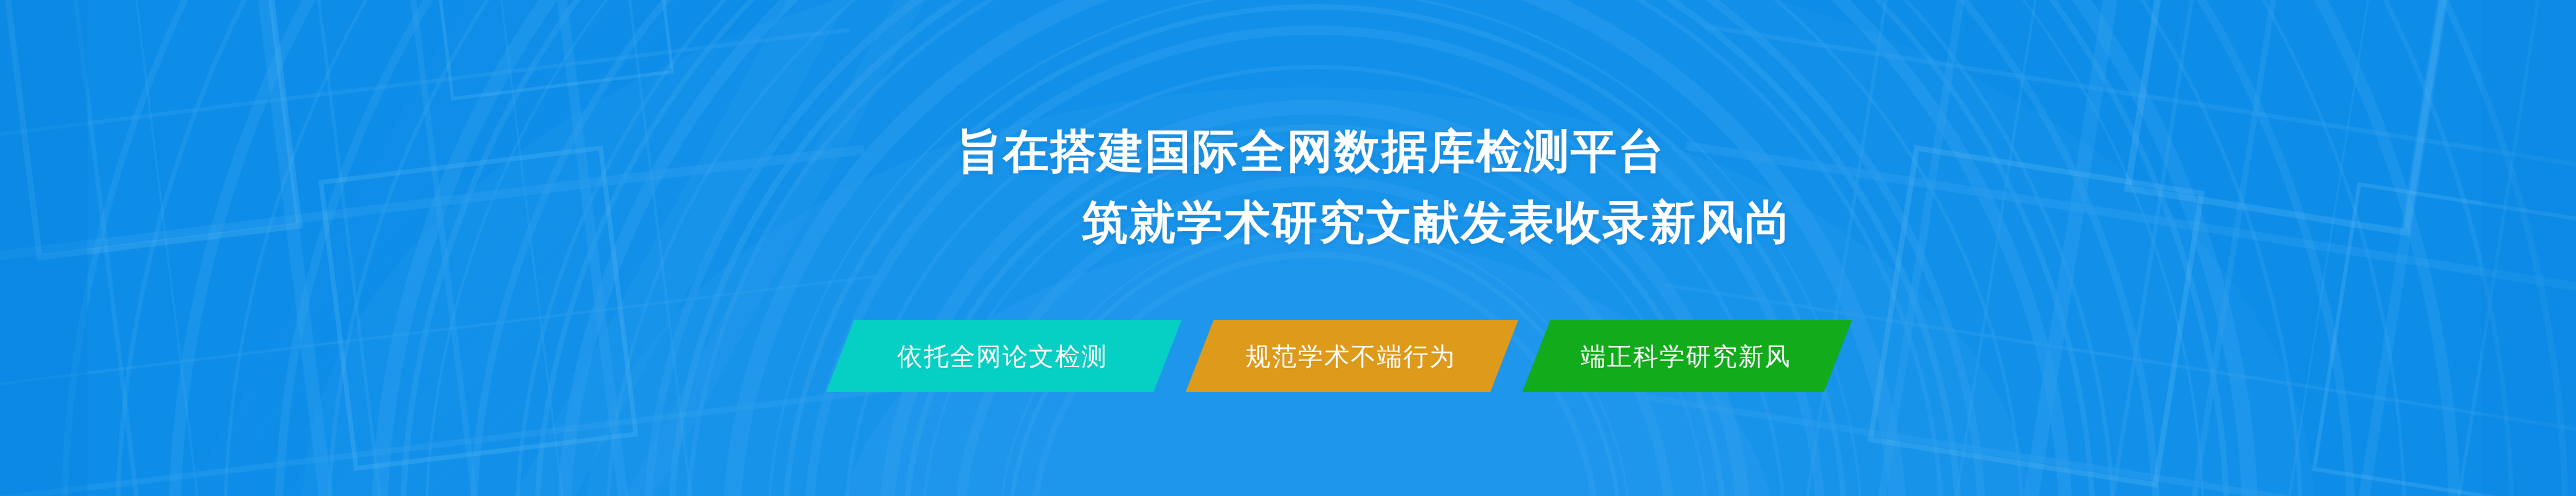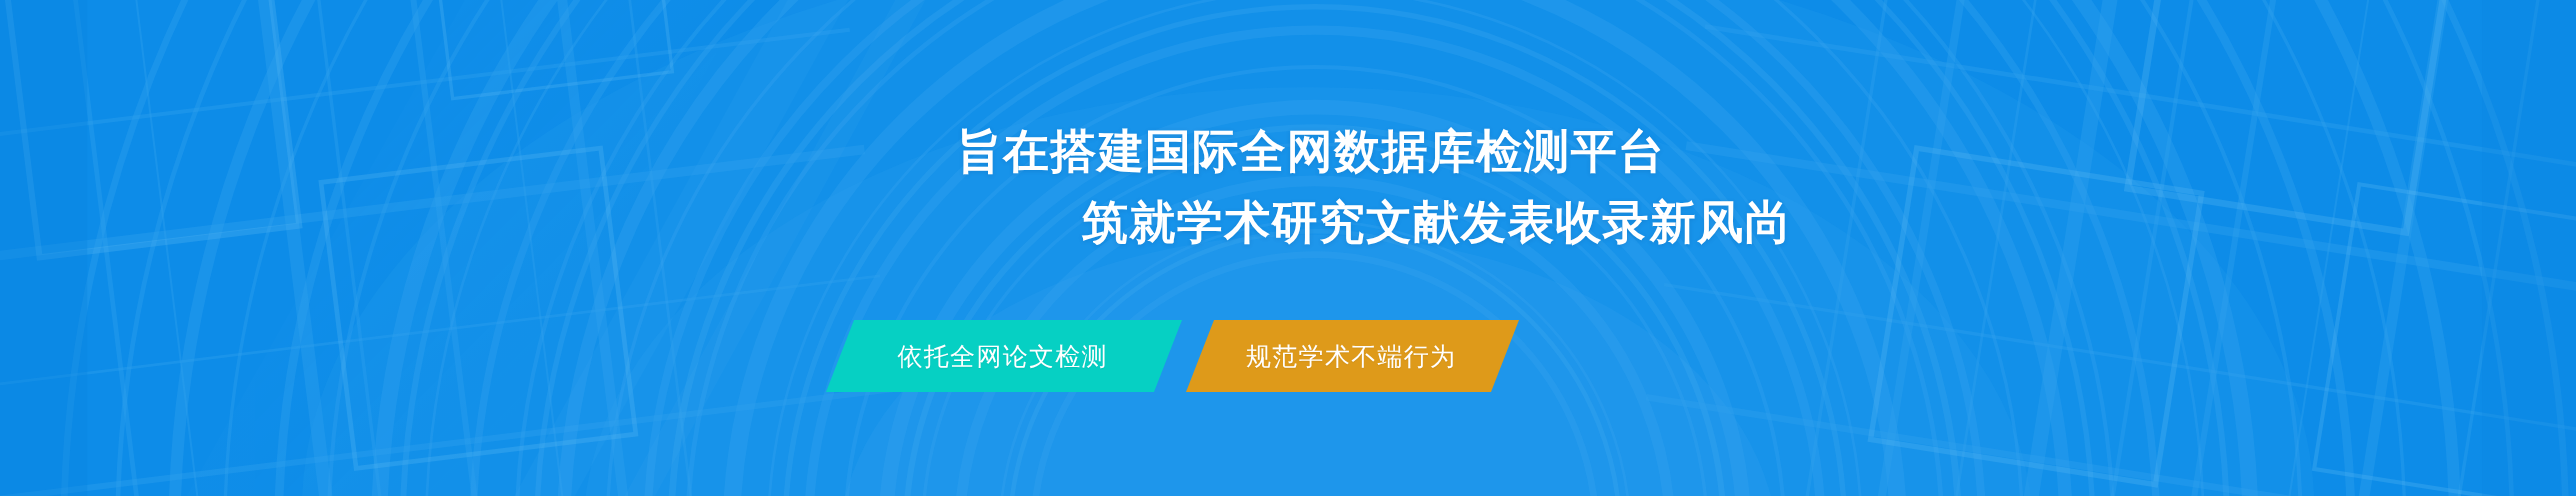--- a/index.html
+++ b/index.html
@@ -219,17 +219,20 @@
     <div id="badge-band">
 
       <div class="badge badge-1" style="background: rgb(6, 208, 195); color: rgb(255, 255, 255);">
         <span class="badge-label">依托全网论文检测</span>
       </div>
 
       <div class="badge badge-2" style="background: rgb(222, 154, 26); color: rgb(255, 255, 255);">
         <span class="badge-label">规范学术不端行为</span>
       </div>
 
+      <div class="badge badge-3" style="background: rgb(17, 171, 28); color: rgb(255, 255, 255);">
+        <span class="badge-label">端正科学研究新风</span>
+      </div>
 
     </div>
   </div>
 </div>
 
 
 </body></html>

